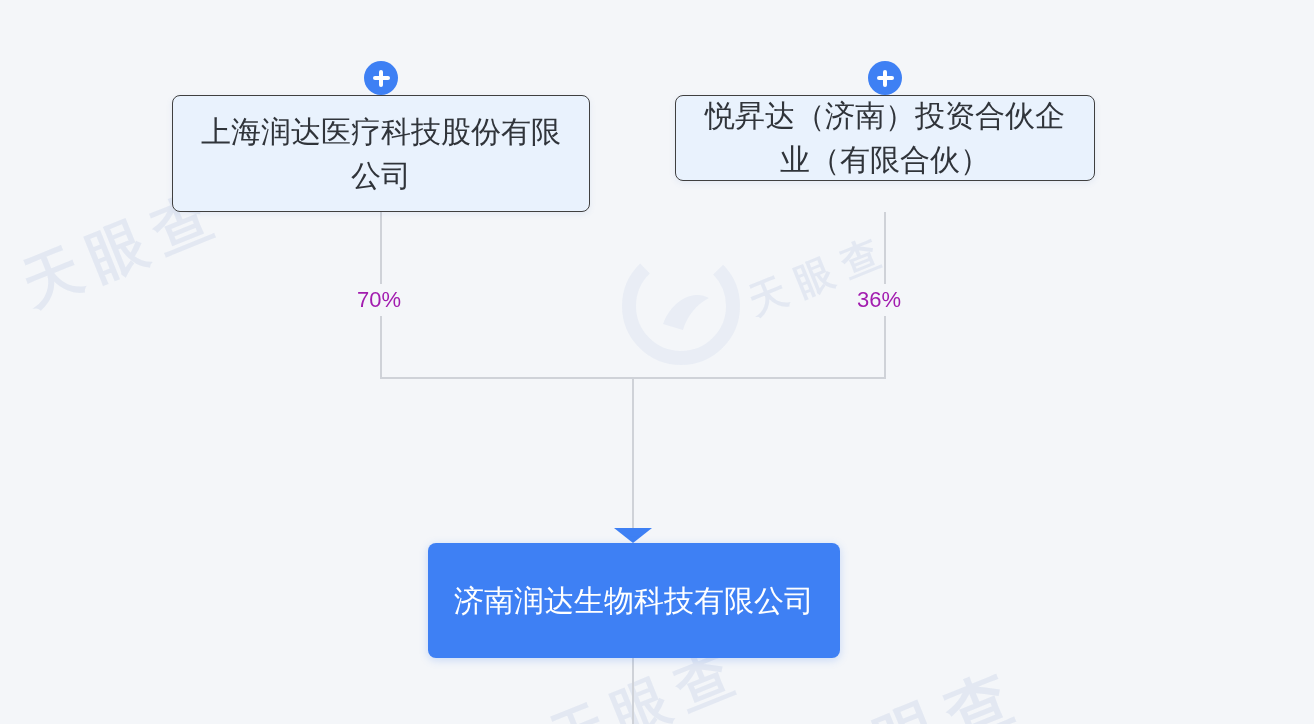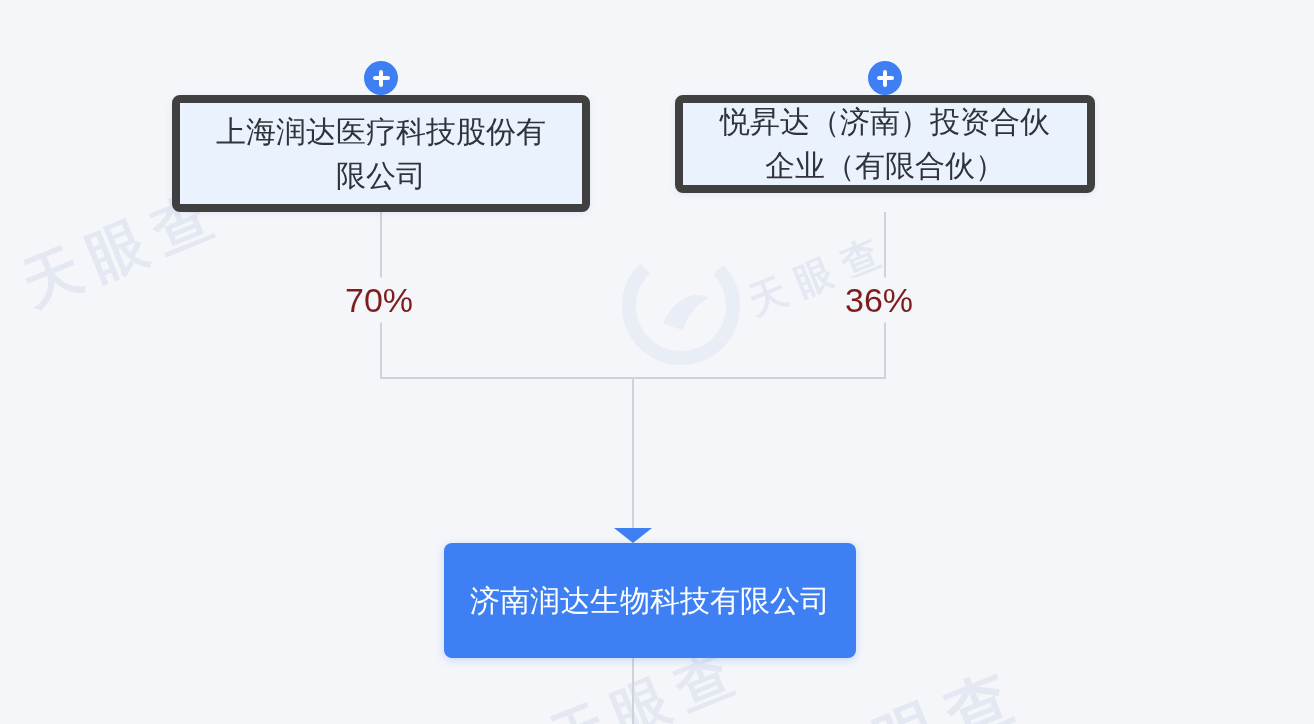--- a/index.html
+++ b/index.html
@@ -36,21 +36,21 @@
   .node {
     position: absolute; z-index: 2;
     display: flex; align-items: center; justify-content: center;
     text-align: center;
     border-radius: 8px;
     box-sizing: border-box;
     cursor: pointer;
   }
   .node-parent {
     background: #e9f2fd;
-    border: 8px solid #404040;
+    border: 1px solid #404040;
     color: #30343a;
     font-size: 30px;
     line-height: 44px;
     padding: 0 24px;
     box-shadow: 0 2px 6px rgba(90, 130, 200, 0.10);
   }
   .node-child {
     background: #3e80f4;
     color: #ffffff;
     font-size: 30px;
@@ -69,22 +69,22 @@
   }
   .plus-btn .bar { position: absolute; background: #ffffff; border-radius: 2px; }
   .plus-btn .bar-h { width: 17px; height: 4px; left: 8.5px; top: 15px; }
   .plus-btn .bar-v { width: 4px; height: 17px; left: 15px; top: 8.5px; }
 
   
   .share-label {
     position: absolute; z-index: 2;
     transform: translate(-50%, -50%);
     background: #f4f6f9;
-    color: #7f1d1d;
-    font-size: 34px;
+    color: #a21caf;
+    font-size: 22px;
     padding: 3px 10px;
     white-space: nowrap;
   }
 </style>
 </head>
 <body>
 
 <div class="canvas">
 
   <div class="wm wm-logo" style="left:621px; top:246px; width:120px; height:120px;">
@@ -113,21 +113,21 @@
     <span class="bar bar-v"></span>
   </div>
   <div class="plus-btn" style="left:868px; top:61px;">
     <span class="bar bar-h"></span>
     <span class="bar bar-v"></span>
   </div>
 
   <div class="node node-parent" style="left:172px; top:95px; width:418px; height:117px;">
     <span>上海润达医疗科技股份有限公司</span>
   </div>
-  <div class="node node-parent" style="left:675px; top:95px; width:420px; height:98px;">
+  <div class="node node-parent" style="left:675px; top:95px; width:420px; height:86px;">
     <span>悦昇达（济南）投资合伙企业（有限合伙）</span>
   </div>
 
-  <div class="node node-child" style="left:428px; top:543px; width:412px; height:115px;margin-left:16px;">
+  <div class="node node-child" style="left:428px; top:543px; width:412px; height:115px;">
     <span>济南润达生物科技有限公司</span>
   </div>
 
 </div>
 
 </body></html>

